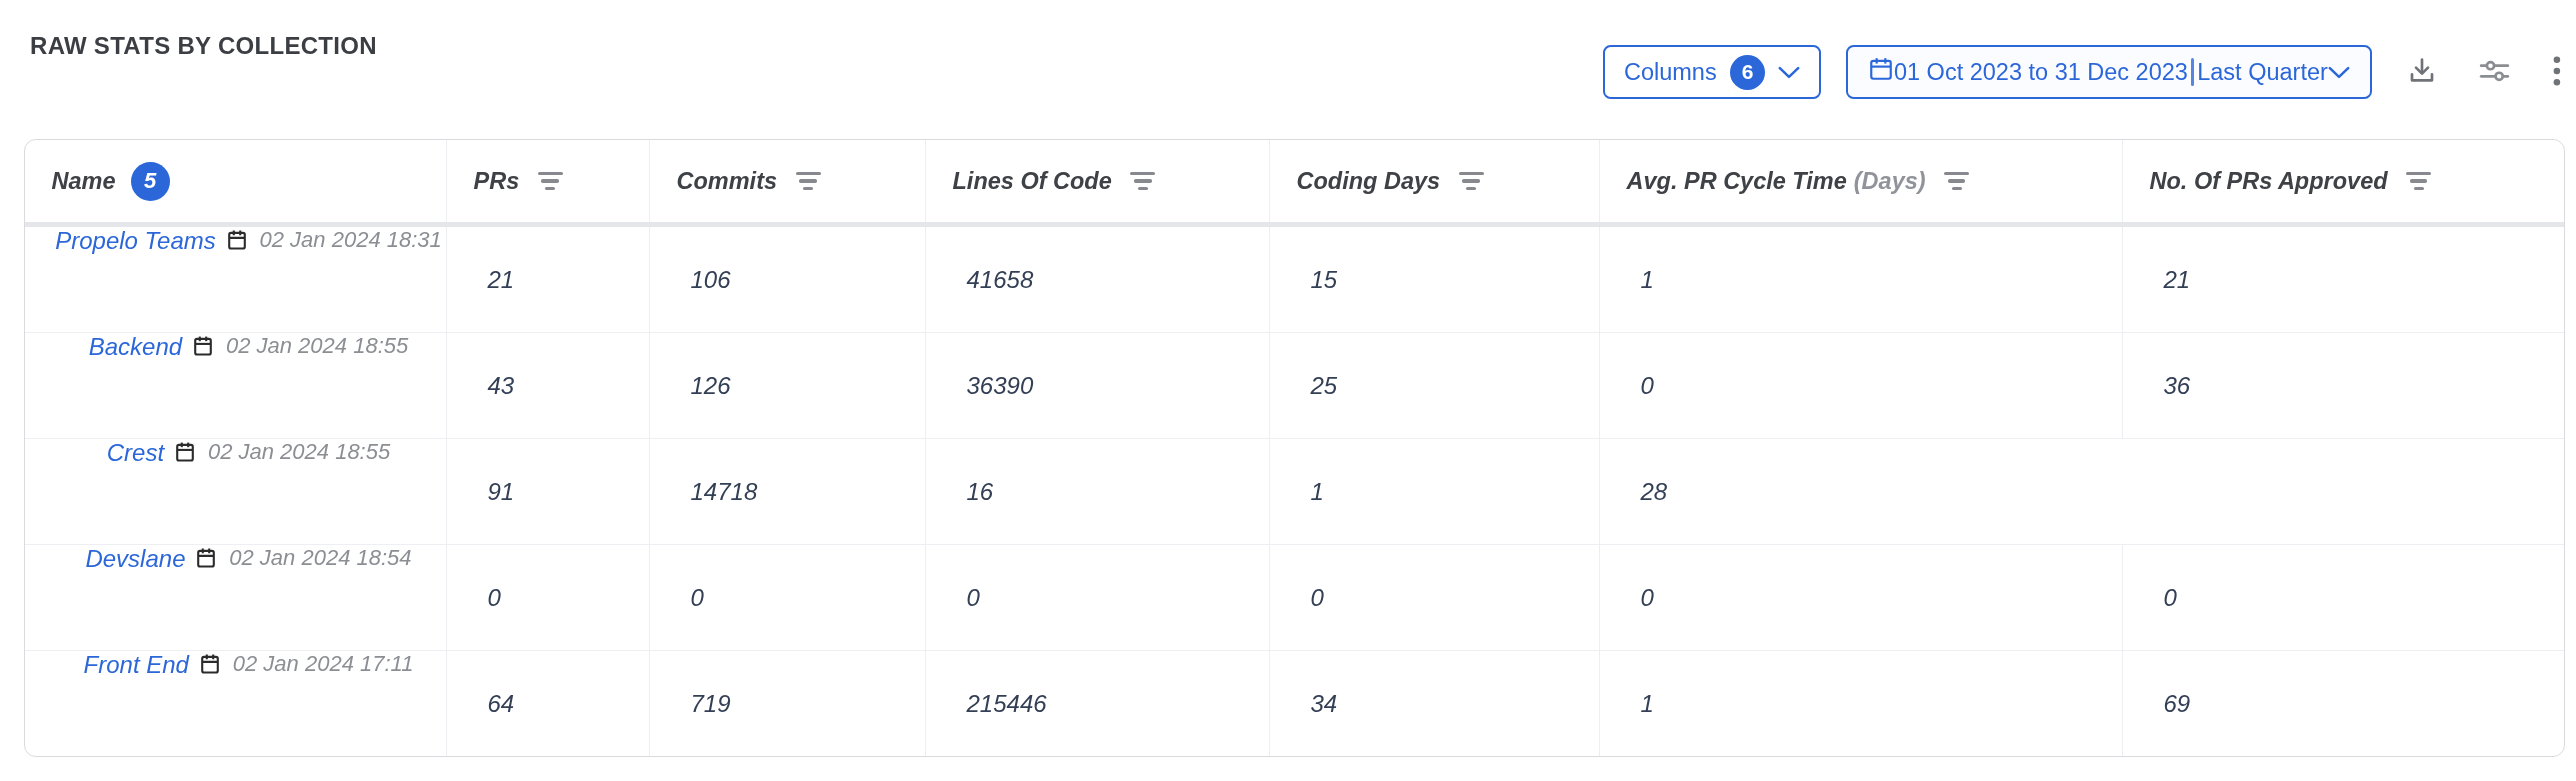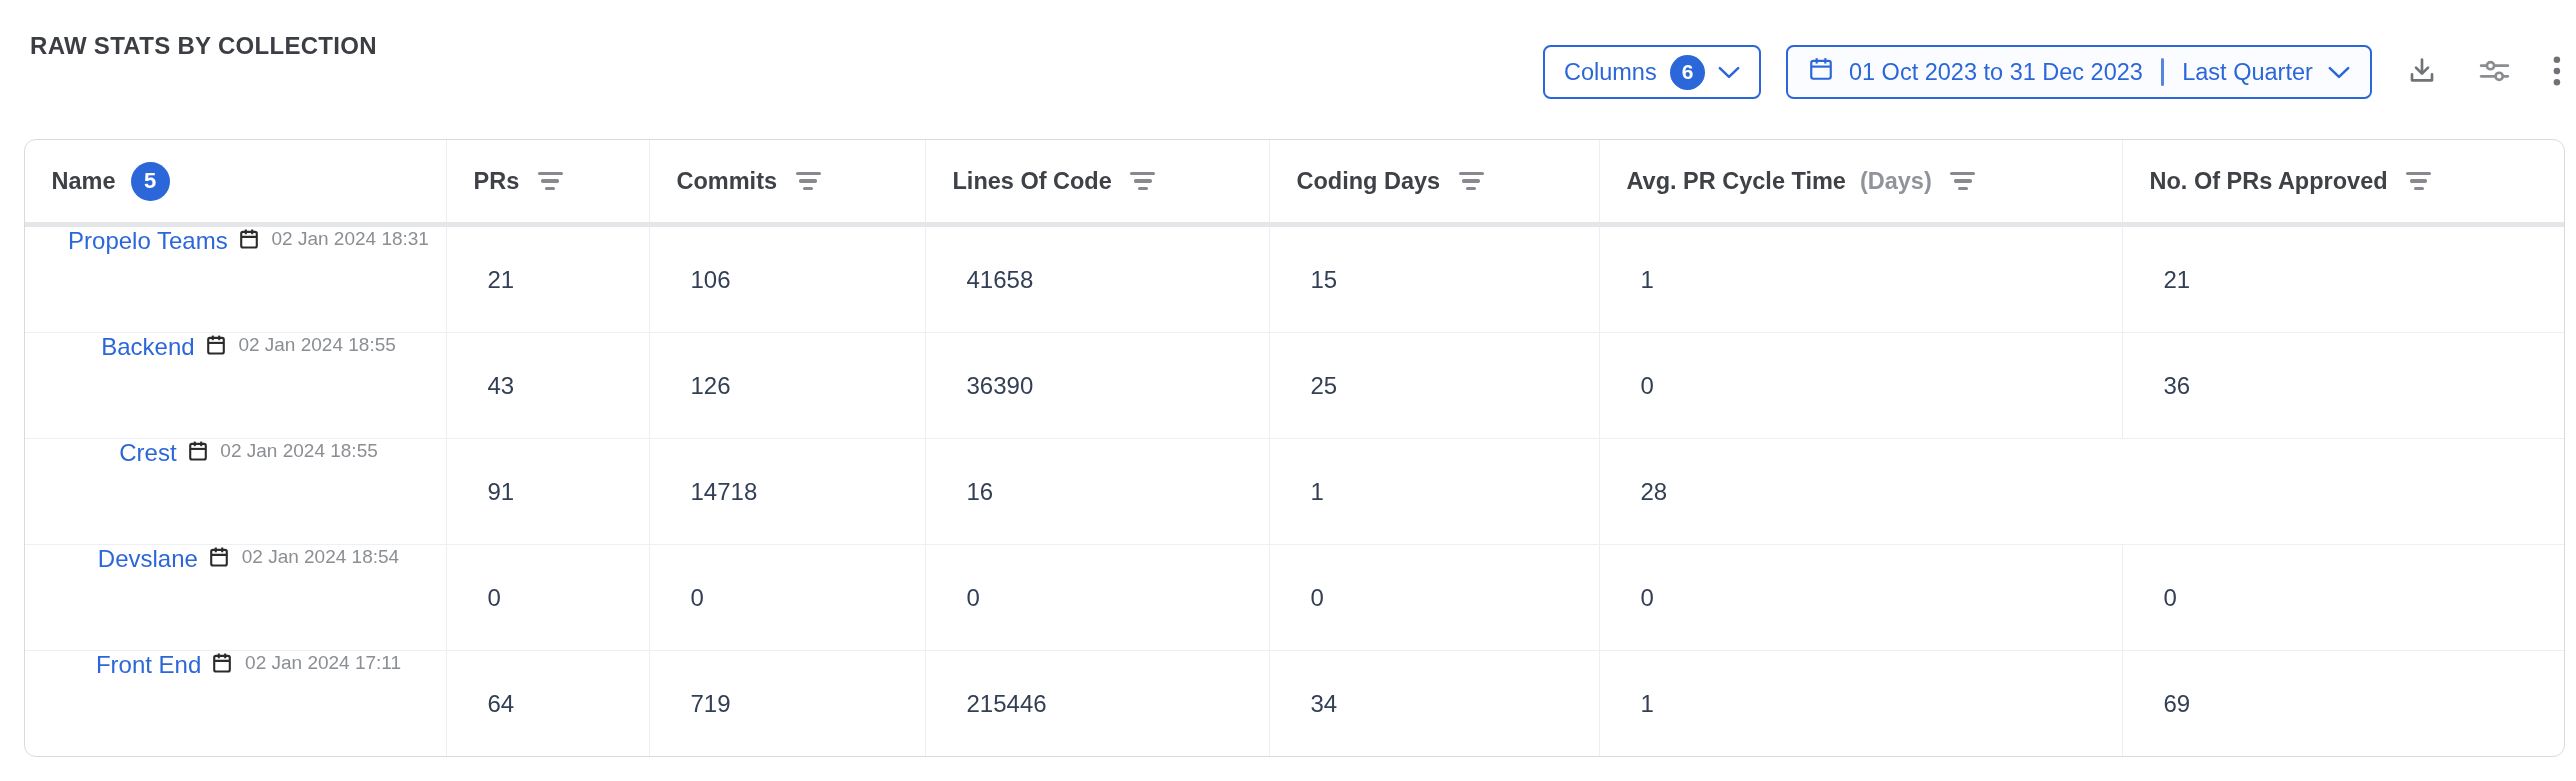--- a/index.html
+++ b/index.html
@@ -45,51 +45,52 @@
     background: #ffffff; color: var(--accent);
     font-size: 23.5px; cursor: pointer;
   }
   .columns-btn { padding: 0 18.5px; gap: 13.4px; text-align: center; }
   .count-badge {
     width: 35px; height: 35px; border-radius: 50%;
     background: var(--accent); color: #fff;
     display: flex; align-items: center; justify-content: center;
     font-size: 21px; font-weight: 600;
   }
-  .date-btn { margin-left: 25px; padding: 0 20px; gap: 15px; background: #fbfcff; }
+  .date-btn { margin-left: 25px; padding: 0 20px; background: #fbfcff; }
   .date-sep { width: 2.5px; height: 28.6px; background: #5585e0; border-radius: 1.7px; margin: 0 3.4px; }
   .icon-btn {
     margin-left: 39px; background: none; border: none; padding: 0;
     display: flex; align-items: center; cursor: pointer;
   }
   .icon-btn.first { margin-left: 34px; }
 
   
   .stats-table {
     position: absolute; left: 23.5px; top: 139px; width: 2541px;
     box-sizing: border-box;
     border: 1.7px solid var(--outer-border);
     border-radius: 11.8px;
     background: #fff;
     overflow: hidden;
   }
   .grid-row {
     display: grid;
     grid-template-columns: 422px 203px 276px 344px 330px 523px 1fr;
+    font-style: italic;
   }
   .hcell {
     height: 82px; box-sizing: border-box;
     display: flex; align-items: center;
     padding-left: 27px;
     font-size: 23.5px; font-weight: 700; color: var(--head-text);
     border-right: 1.7px solid var(--col-border);
   }
   .hcell:last-child { border-right: none; }
   .thead { border-bottom: 5.9px solid var(--divider); }
-  .hsuffix { color: #90939a; margin-left: 14px; }
+  .hsuffix { color: #90939a; margin-left: 7px; }
   .name-badge {
     margin-left: 15px;
     width: 39px; height: 39px; border-radius: 50%;
     background: var(--accent); color: #fff;
     display: flex; align-items: center; justify-content: center;
     font-size: 22px; font-weight: 600;
   }
   .filter-icon {
     margin-left: 18.5px; display: flex; flex-direction: column;
     align-items: center; gap: 4.2px; cursor: pointer;
@@ -109,21 +110,21 @@
     font-size: 24px; color: var(--cell-text);
   }
   .cell:last-child { border-right: none; }
   .name-cell {
     align-items: flex-start; justify-content: center;
     gap: 10px; padding-left: 27px;
   }
   .name-link {
     color: var(--accent); font-size: 24px; text-decoration: none; cursor: pointer;
   }
-  .updated { display: flex; align-items: center; gap: 11.8px; color: #8b8e93; font-size: 19px; justify-content: flex-end; }
+  .updated { display: flex; align-items: center; gap: 11.8px; color: #8b8e93; font-size: 22px; justify-content: flex-end; }
   .updated svg { display: block; }
 </style>
 </head>
 <body>
 
 <div class="topbar">
   <div class="page-title">RAW STATS BY COLLECTION</div>
 
   <div class="toolbar">
     <div class="btn columns-btn">

